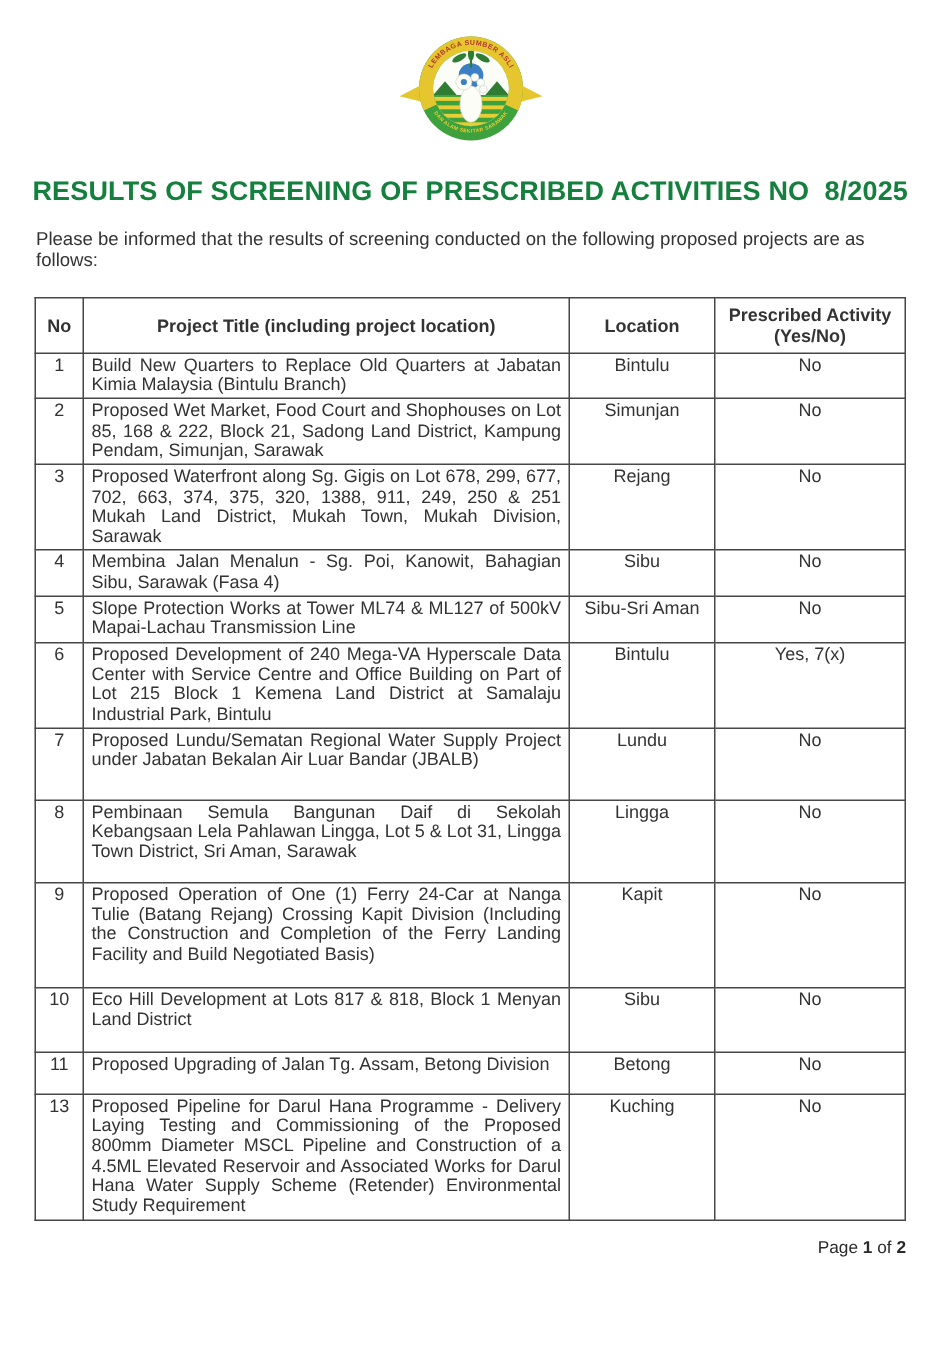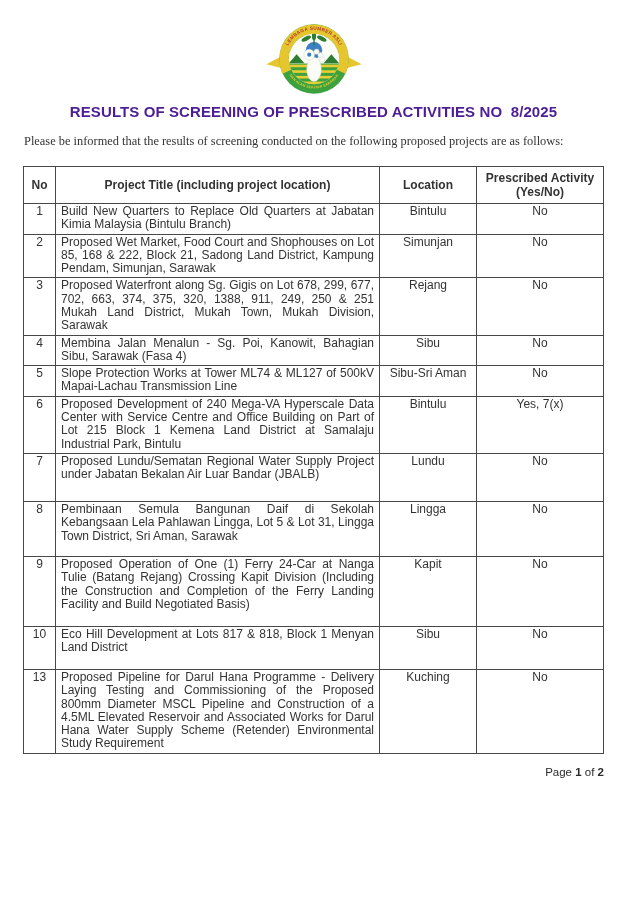--- a/index.html
+++ b/index.html
@@ -2,25 +2,25 @@
 <html><head>
 <meta charset="utf-8">
 <style>
   html,body { margin:0; padding:0; background:#ffffff; }
   .page {
     width:627px; height:898px; background:#ffffff; position:relative;
     font-family:"Liberation Sans", sans-serif; color:#333333; overflow:hidden;
   }
   .logo-wrap { display:flex; justify-content:center; padding-top:15px; }
   .doc-title {
-    text-align:center; font-weight:bold; font-size:15px; color:#4c1d95;
-    white-space:pre-wrap; letter-spacing:0.1px;
+    text-align:center; font-weight:bold; font-size:18px; color:#15803d;
+    margin-top:14px; white-space:pre-wrap; letter-spacing:0.1px;
   }
   .intro {
-    margin:15px 24px 0 24px; font-size:12.4px; line-height:13.9px; color:#333333;font-family:Liberation Serif, serif;
+    margin:15px 24px 0 24px; font-size:12.4px; line-height:13.9px; color:#333333;
   }
   table.screening {
     border-collapse:collapse; table-layout:fixed;
     width:581px; margin:17px auto 0 auto; font-size:12px; color:#333333;
   }
   table.screening th, table.screening td { border:1px solid #474747; }
   table.screening th {
     font-weight:bold; text-align:center; vertical-align:middle;
     padding:3px 4px; height:30px; line-height:14px;
   }
@@ -177,20 +177,26 @@
           <td class="cell-loc">Kapit</td>
           <td class="cell-pa">No</td>
         </tr>
         <tr>
           <td class="cell-no">10</td>
           <td class="cell-title">Eco Hill Development at Lots 817 &amp; 818, Block 1 Menyan Land District</td>
           <td class="cell-loc">Sibu</td>
           <td class="cell-pa">No</td>
         </tr>
         <tr>
+          <td class="cell-no">11</td>
+          <td class="cell-title">Proposed Upgrading of Jalan Tg. Assam, Betong Division</td>
+          <td class="cell-loc">Betong</td>
+          <td class="cell-pa">No</td>
+        </tr>
+        <tr>
           <td class="cell-no">13</td>
           <td class="cell-title">Proposed Pipeline for Darul Hana Programme - Delivery Laying Testing and Commissioning of the Proposed 800mm Diameter MSCL Pipeline and Construction of a 4.5ML Elevated Reservoir and Associated Works for Darul Hana Water Supply Scheme (Retender) Environmental Study Requirement</td>
           <td class="cell-loc">Kuching</td>
           <td class="cell-pa">No</td>
         </tr>
       </tbody>
   </table>
 
   <div class="footer">
     <span>Page</span>

